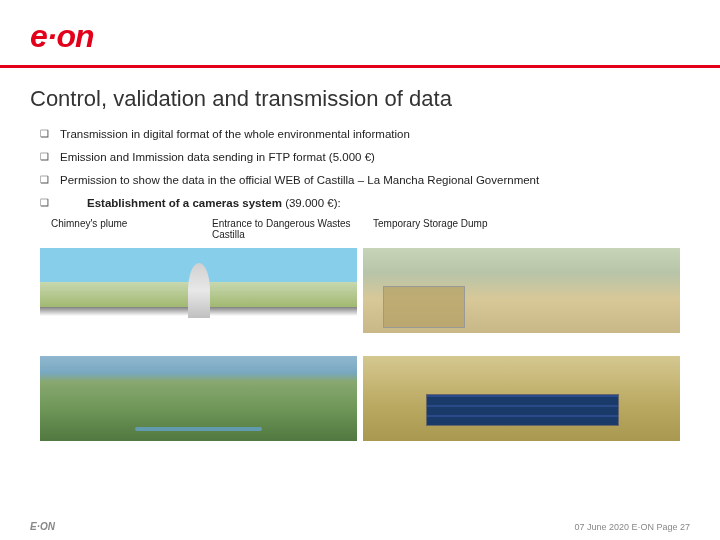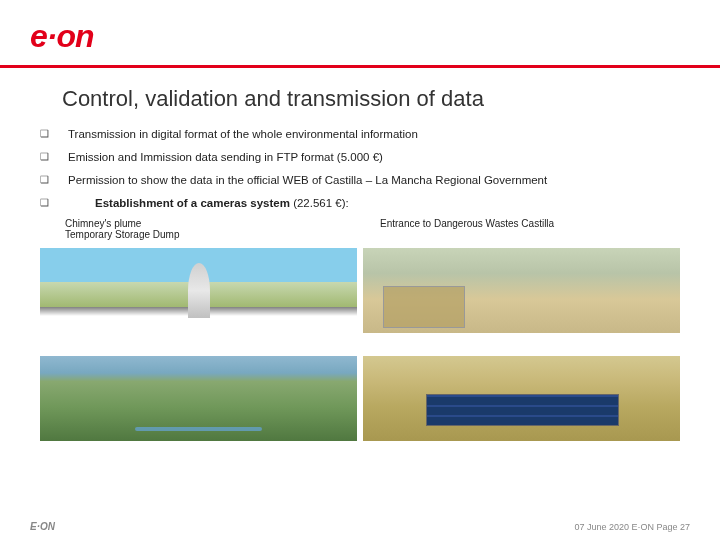--- a/index.html
+++ b/index.html
@@ -51,21 +51,20 @@
       padding: 18px 30px 10px 30px;
     }
 
     
     .title {
       font-size: 22px;
       font-weight: normal;
       color: #333333;
       margin-bottom: 14px;
       font-family: Arial, sans-serif;
-      margin-left: 32px;
     }
 
     
     .bullets {
       margin-left: 10px;
     }
 
     .bullet-item {
       display: flex;
       align-items: flex-start;
@@ -78,21 +77,20 @@
     .bullet-icon {
       min-width: 14px;
       margin-right: 6px;
       margin-top: 1px;
       color: #555;
       font-size: 10px;
     }
 
     .bullet-text {
       flex: 1;
-      margin-left: 8px;
     }
 
     .bold-text {
       font-weight: bold;
       padding-left: 27px;
     }
 
     
     .photos-grid {
       display: grid;
@@ -177,23 +175,23 @@
         0deg,
         #1a3a6a 0px, #1a3a6a 8px,
         #2a4a8a 8px, #2a4a8a 10px
       );
       border: 1px solid #666;
     }
 
     
     .camera-labels {
       display: grid;
-      grid-template-columns: 1fr 1fr;
+      grid-template-columns: 1fr 1fr 1fr 1fr;
       gap: 0;
-      margin-left: 20px;
+      margin-left: 6px;
       font-size: 10px;
       color: #222;
     }
 
     .camera-label-item {
       padding: 0 5px;
     }
 
     
     .footer {
@@ -254,21 +252,21 @@
       </div>
 
       <div class="bullet-item">
         <span class="bullet-icon">❑</span>
         <span class="bullet-text">Permission to show the data in the official WEB of Castilla – La Mancha Regional Government</span>
       </div>
 
       <div class="bullet-item">
         <span class="bullet-icon">❑</span>
         <span class="bullet-text">
-          <span class="bold-text">Establishment of a cameras system</span><span> (22.561 €):</span>
+          <span class="bold-text">Establishment of a cameras system</span><span> (39.000 €):</span>
         </span>
       </div>
 
       <div class="camera-labels">
         <div class="camera-label-item">Chimney's plume</div>
         <div class="camera-label-item">Entrance to Dangerous Wastes Castilla</div>
         <div class="camera-label-item">Temporary Storage Dump</div>
       </div>
 
     </div>

